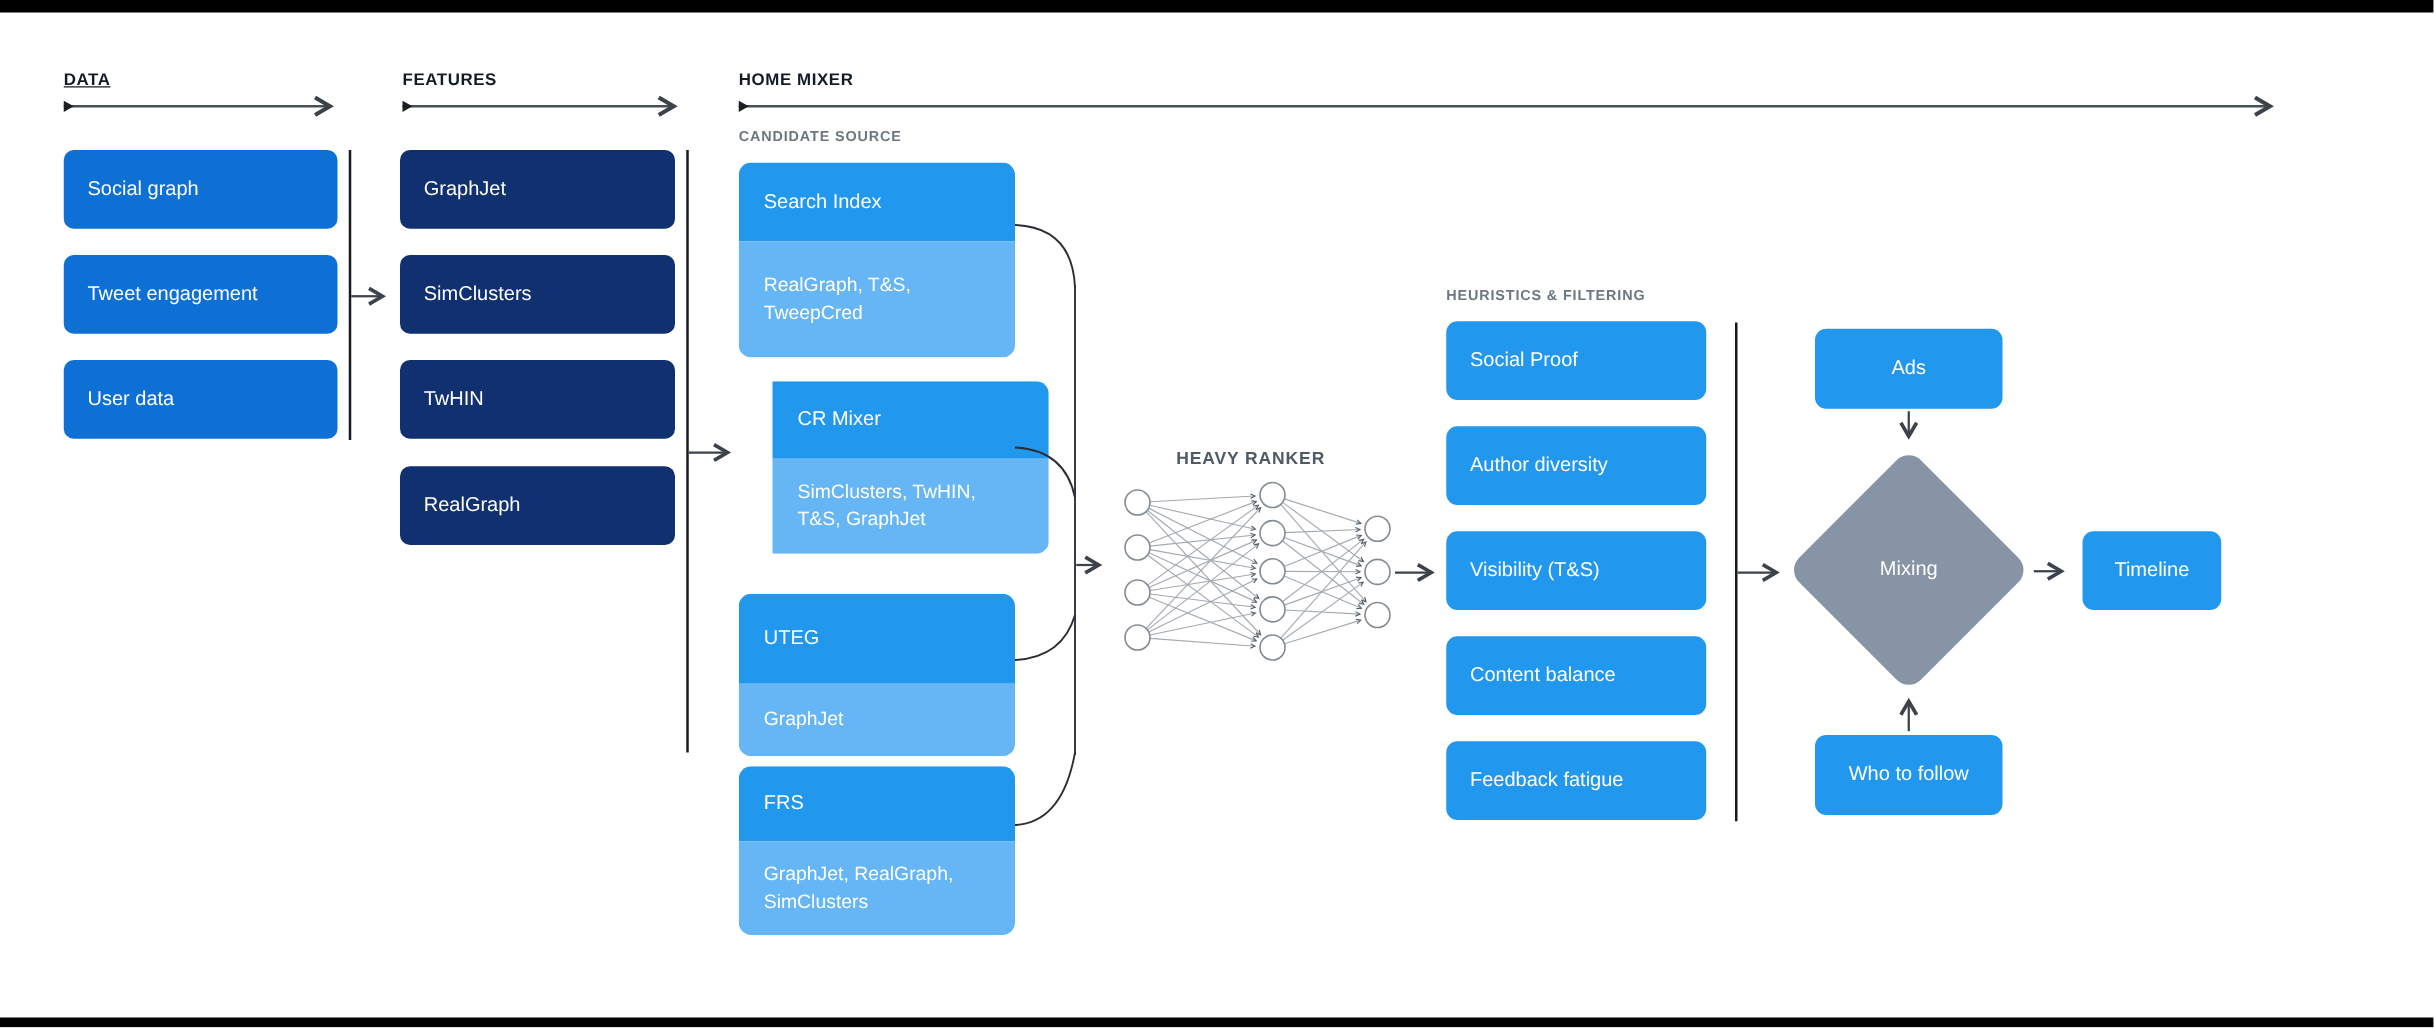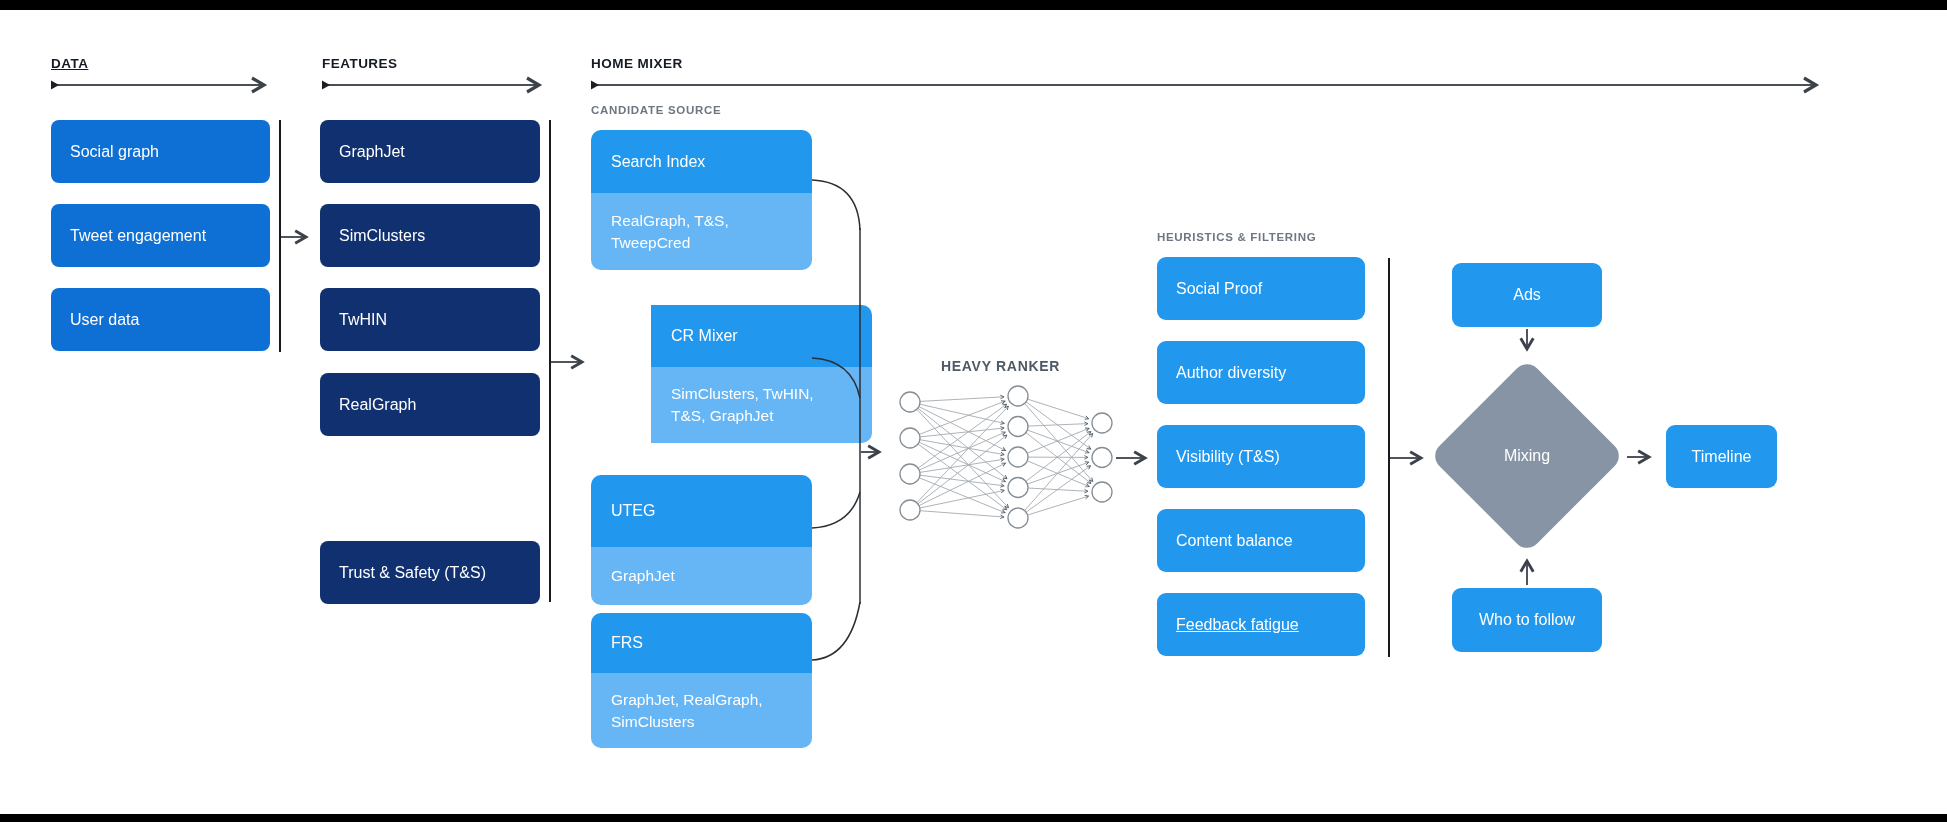--- a/index.html
+++ b/index.html
@@ -57,44 +57,43 @@
   <div class="sub-label" style="left:1157px;top:231px;">HEURISTICS &amp; FILTERING</div>
 
   <div class="box data" style="left:51px;top:120px;">Social graph</div>
   <div class="box data" style="left:51px;top:204px;">Tweet engagement</div>
   <div class="box data" style="left:51px;top:288px;">User data</div>
 
   <div class="box feature" style="left:320px;top:120px;">GraphJet</div>
   <div class="box feature" style="left:320px;top:204px;">SimClusters</div>
   <div class="box feature" style="left:320px;top:288px;">TwHIN</div>
   <div class="box feature" style="left:320px;top:373px;">RealGraph</div>
-  <div class="box feature" style="left:320px;top:541px;">Trust &amp; Safety (T&amp;S)</div>
 
   <div class="cgroup" style="left:591px;top:130px;">
     <div class="chead" style="height:63px;">Search Index</div>
-    <div class="csub" style="height:77px;">RealGraph, T&amp;S, TweepCred</div>
+    <div class="csub" style="height:93px;">RealGraph, T&amp;S, TweepCred</div>
   </div>
-  <div class="cgroup" style="left:608px;top:305px;padding-left:43px;">
+  <div class="cgroup" style="left:575px;top:305px;padding-left:43px;">
     <div class="chead" style="height:62px;">CR Mixer</div>
     <div class="csub" style="height:76px;">SimClusters, TwHIN, T&amp;S, GraphJet</div>
   </div>
   <div class="cgroup" style="left:591px;top:475px;">
     <div class="chead" style="height:72px;">UTEG</div>
     <div class="csub" style="height:58px;">GraphJet</div>
   </div>
   <div class="cgroup" style="left:591px;top:613px;">
     <div class="chead" style="height:60px;">FRS</div>
     <div class="csub" style="height:75px;">GraphJet, RealGraph, SimClusters</div>
   </div>
 
   <div class="box heur" style="left:1157px;top:257px;">Social Proof</div>
   <div class="box heur" style="left:1157px;top:341px;">Author diversity</div>
   <div class="box heur" style="left:1157px;top:425px;">Visibility (T&amp;S)</div>
   <div class="box heur" style="left:1157px;top:509px;">Content balance</div>
-  <div class="box heur" style="left:1157px;top:593px;text-decoration:underline;">Feedback fatigue</div>
+  <div class="box heur" style="left:1157px;top:593px;">Feedback fatigue</div>
 
   <div class="pill" style="left:1452px;top:263px;width:150px;height:64px;">Ads</div>
   <div class="diamond"></div>
   <div class="diamond-label">Mixing</div>
   <div class="pill" style="left:1452px;top:588px;width:150px;height:64px;">Who to follow</div>
   <div class="pill" style="left:1666px;top:425px;width:111px;height:63px;">Timeline</div>
 
   <svg class="overlay" width="1947" height="822" viewBox="0 0 1947 822">
     <defs>
       <marker id="mA" markerWidth="10" markerHeight="10" refX="7" refY="4.5" orient="auto">

